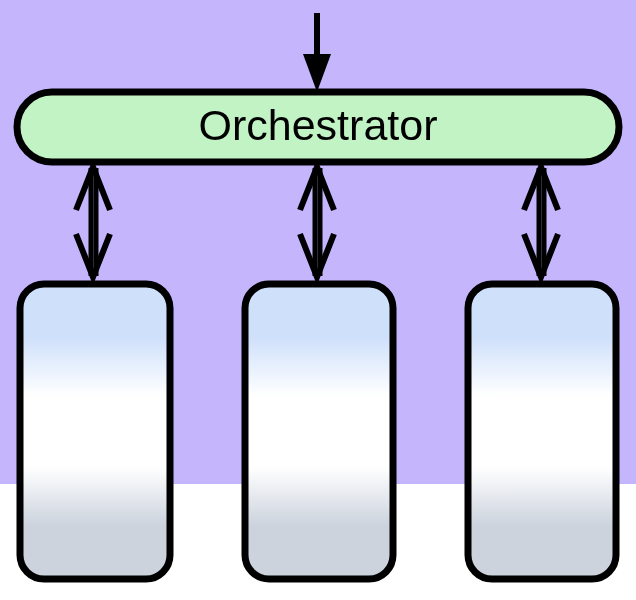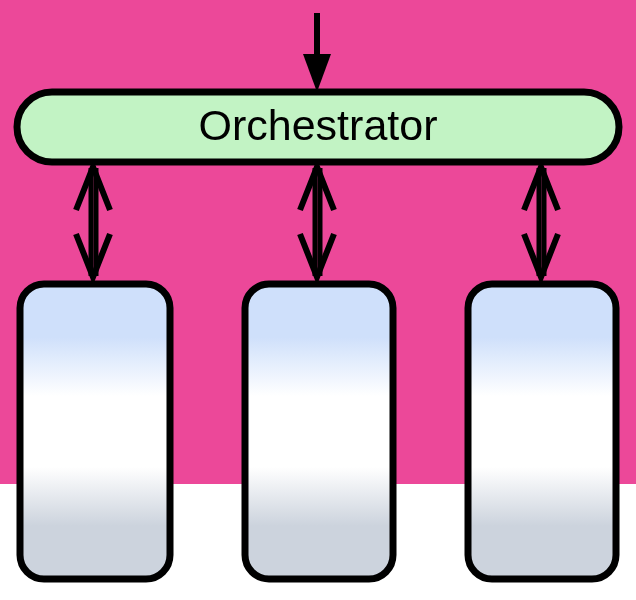--- a/index.html
+++ b/index.html
@@ -11,21 +11,21 @@
   body {
     width: 636px;
     height: 600px;
     font-family: "Liberation Sans", sans-serif;
     overflow: hidden;
   }
   #diagram-root {
     position: relative;
     width: 636px;
     height: 484px;
-    background: #ec4899;
+    background: #c4b5fd;
   }
   #diagram-svg {
     position: absolute;
     left: 0;
     top: 0;
     width: 636px;
     height: 600px;
     display: block;
   }
   .orchestrator-text {

